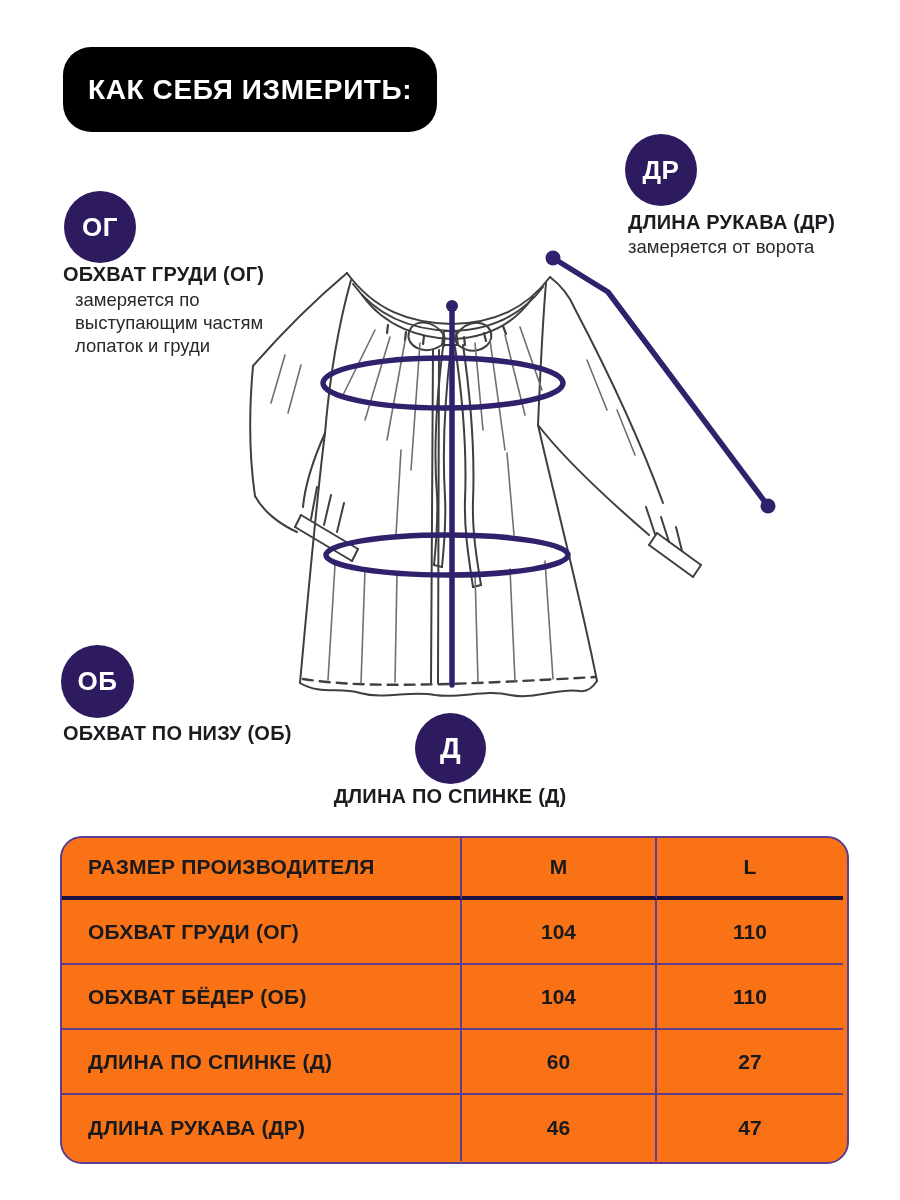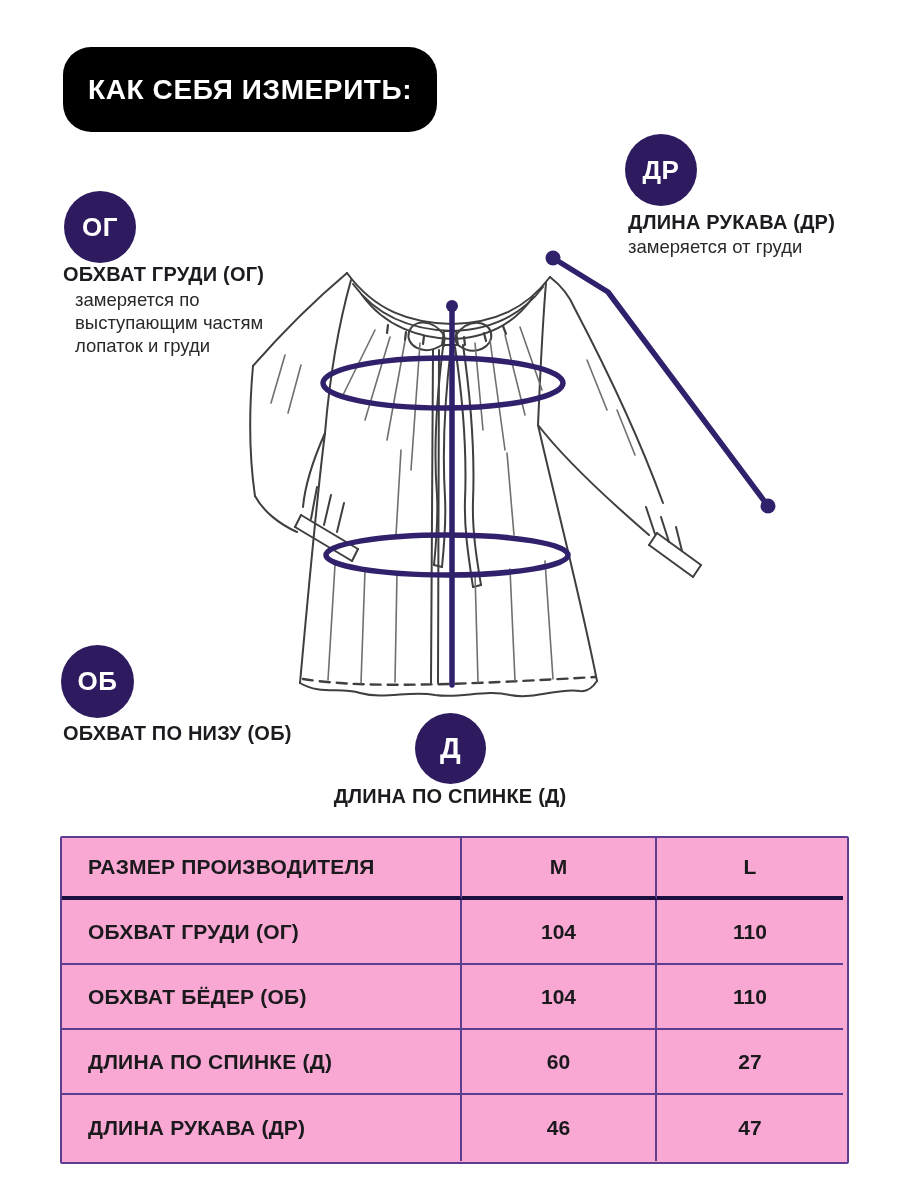--- a/index.html
+++ b/index.html
@@ -31,23 +31,23 @@
   .dsc-og  { left:75px;  top:289px; }
   .lbl-dr  { left:628px; top:211px; }
   .dsc-dr  { left:628px; top:236px; }
   .lbl-ob  { left:63px;  top:722px;text-align:center; }
   .lbl-d   { left:270px; top:785px; width:360px; text-align:center; }
   
   .figure { position:absolute; left:225px; top:235px; width:570px; height:490px; }
   
   .size-table {
     position:absolute; left:60px; top:836px; width:785px; height:324px;
-    border:2px solid #5b3e8f; border-radius:2px; overflow:hidden;
+    border:2px solid #5b3e8f; border-radius:22px; overflow:hidden;
     display:grid; grid-template-columns:400px 195px 186px;
-    grid-template-rows:62px 65px 65px 65px 66px; background:#f9a8d4;
+    grid-template-rows:62px 65px 65px 65px 66px; background:#f97316;
   }
   .cell {
     display:flex; align-items:center; font-weight:700; font-size:21px; color:#1a191c;
     border-bottom:2px solid #5b3e8f;
   }
   .cell.colsep { border-right:2px solid #5b3e8f; }
   .cell.head { border-bottom:4px solid #1b1040; }
   .cell.lastrow { border-bottom:none; }
   .cell.lbl { padding-left:26px; letter-spacing:0.2px; }
   .cell.val { justify-content:center; }
@@ -65,21 +65,21 @@
   <div class="badge d">Д</div>
 
   <div class="ann-label lbl-og">ОБХВАТ ГРУДИ (ОГ)</div>
   <div class="ann-desc dsc-og">
     <div>замеряется по</div>
     <div>выступающим частям</div>
     <div>лопаток и груди</div>
   </div>
 
   <div class="ann-label lbl-dr">ДЛИНА РУКАВА (ДР)</div>
-  <div class="ann-desc dsc-dr">замеряется от груди</div>
+  <div class="ann-desc dsc-dr">замеряется от ворота</div>
 
   <div class="ann-label lbl-ob">ОБХВАТ ПО НИЗУ (ОБ)</div>
   <div class="ann-label lbl-d">ДЛИНА ПО СПИНКЕ (Д)</div>
 
   <svg class="figure" viewBox="0 0 570 490">
     <g stroke="#3f3f3f" stroke-width="2" fill="none" stroke-linecap="round" stroke-linejoin="round">
 
       <path d="M122,38 C150,76 185,88 227,89 C269,88 301,74 325,42"></path>
       <path d="M128,49 C153,83 190,95 227,96 C266,95 296,81 318,52"></path>
       <path d="M137,60 C160,92 195,103 227,104 C261,103 288,91 308,62"></path>

